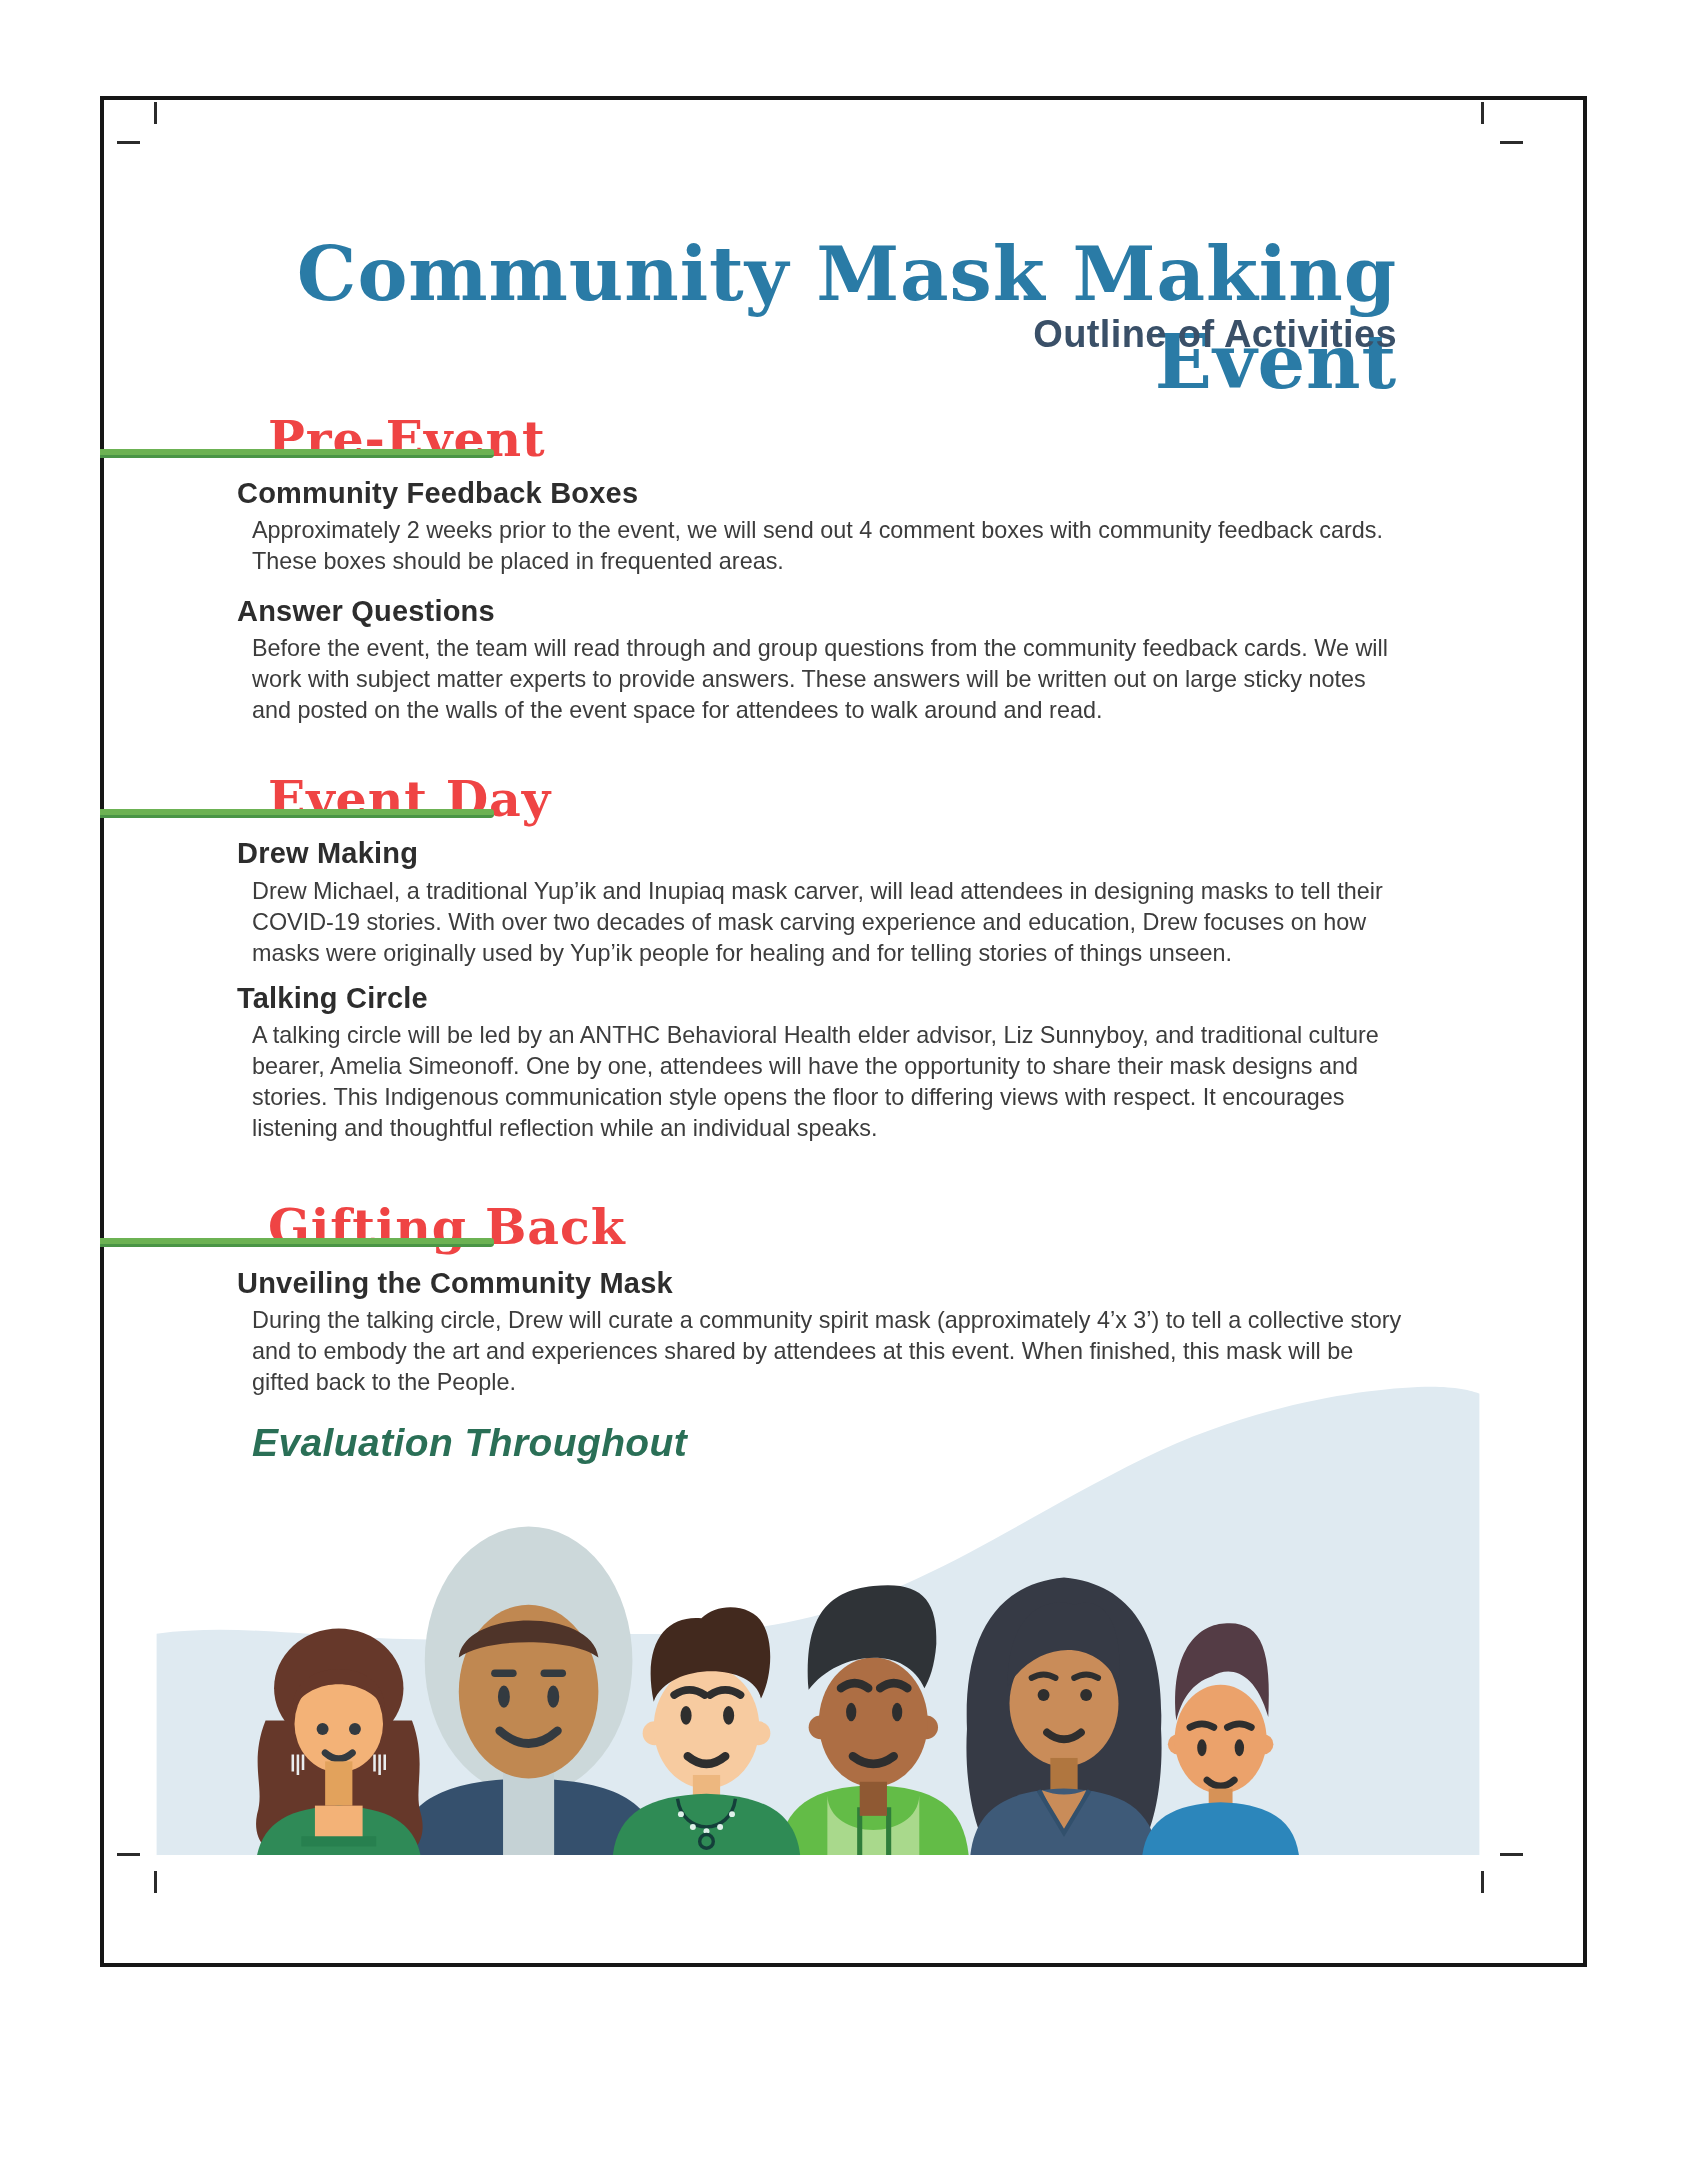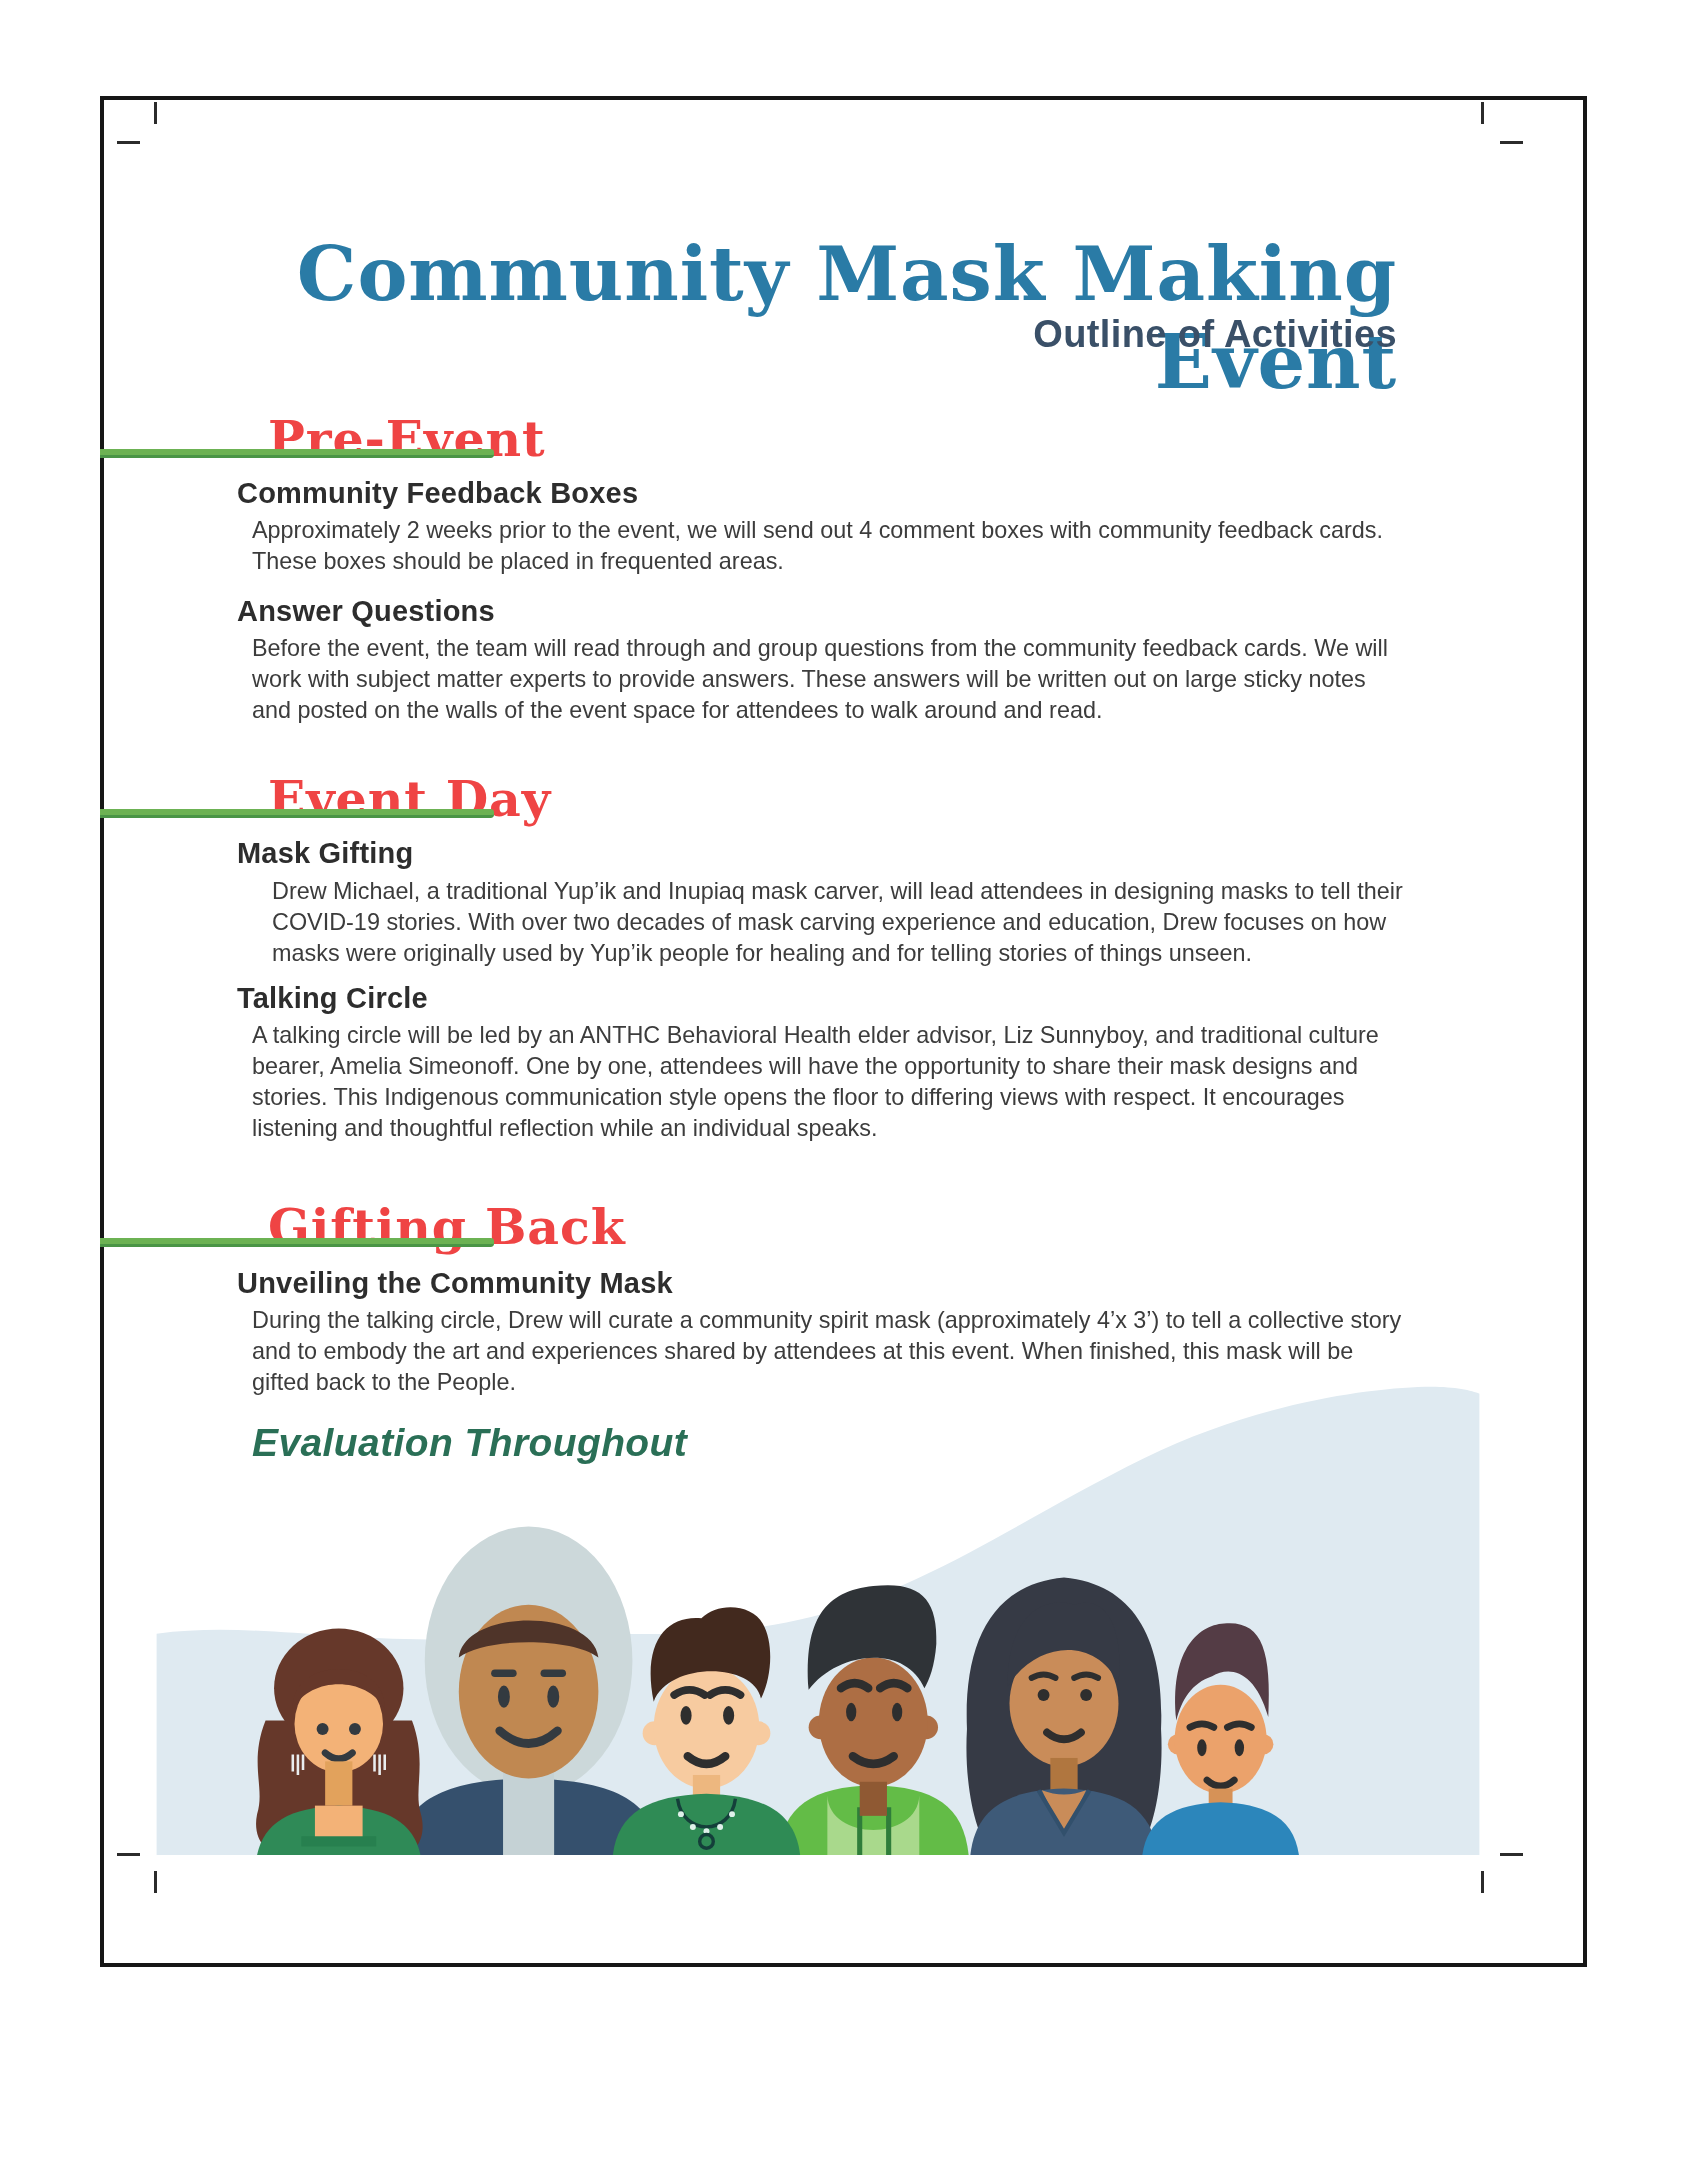--- a/index.html
+++ b/index.html
@@ -53,22 +53,22 @@
 
   <h2 class="sec" style="top:394px;">Pre-Event</h2>
   <div class="rule" style="top:449px;"></div>
   <h3 class="item-title" style="top:477px;">Community Feedback Boxes</h3>
   <p class="item-body" style="top:515px;">Approximately 2 weeks prior to the event, we will send out 4 comment boxes with community feedback cards. These boxes should be placed in frequented areas.</p>
   <h3 class="item-title" style="top:595px;">Answer Questions</h3>
   <p class="item-body" style="top:633px;">Before the event, the team will read through and group questions from the community feedback cards. We will work with subject matter experts to provide answers. These answers will be written out on large sticky notes and posted on the walls of the event space for attendees to walk around and read.</p>
 
   <h2 class="sec" style="top:754px;">Event Day</h2>
   <div class="rule" style="top:809px;"></div>
-  <h3 class="item-title" style="top:837px;">Mask Gifting</h3>
-  <p class="item-body" style="top:876px;margin-left:20px;">Drew Michael, a traditional Yup’ik and Inupiaq mask carver, will lead attendees in designing masks to tell their COVID-19 stories. With over two decades of mask carving experience and education, Drew focuses on how masks were originally used by Yup’ik people for healing and for telling stories of things unseen.</p>
+  <h3 class="item-title" style="top:837px;">Drew Making</h3>
+  <p class="item-body" style="top:876px;">Drew Michael, a traditional Yup’ik and Inupiaq mask carver, will lead attendees in designing masks to tell their COVID-19 stories. With over two decades of mask carving experience and education, Drew focuses on how masks were originally used by Yup’ik people for healing and for telling stories of things unseen.</p>
   <h3 class="item-title" style="top:982px;">Talking Circle</h3>
   <p class="item-body" style="top:1020px;">A talking circle will be led by an ANTHC Behavioral Health elder advisor, Liz Sunnyboy, and traditional culture bearer, Amelia Simeonoff. One by one, attendees will have the opportunity to share their mask designs and stories. This Indigenous communication style opens the floor to differing views with respect. It encourages listening and thoughtful reflection while an individual speaks.</p>
 
   <h2 class="sec" style="top:1182px;">Gifting Back</h2>
   <div class="rule" style="top:1238px;"></div>
   <h3 class="item-title" style="top:1267px;">Unveiling the Community Mask</h3>
   <p class="item-body" style="top:1305px;">During the talking circle, Drew will curate a community spirit mask (approximately 4’x 3’) to tell a collective story and to embody the art and experiences shared by attendees at this event. When finished, this mask will be gifted back to the People.</p>
 
   <h2 class="eval">Evaluation Throughout</h2>
 

